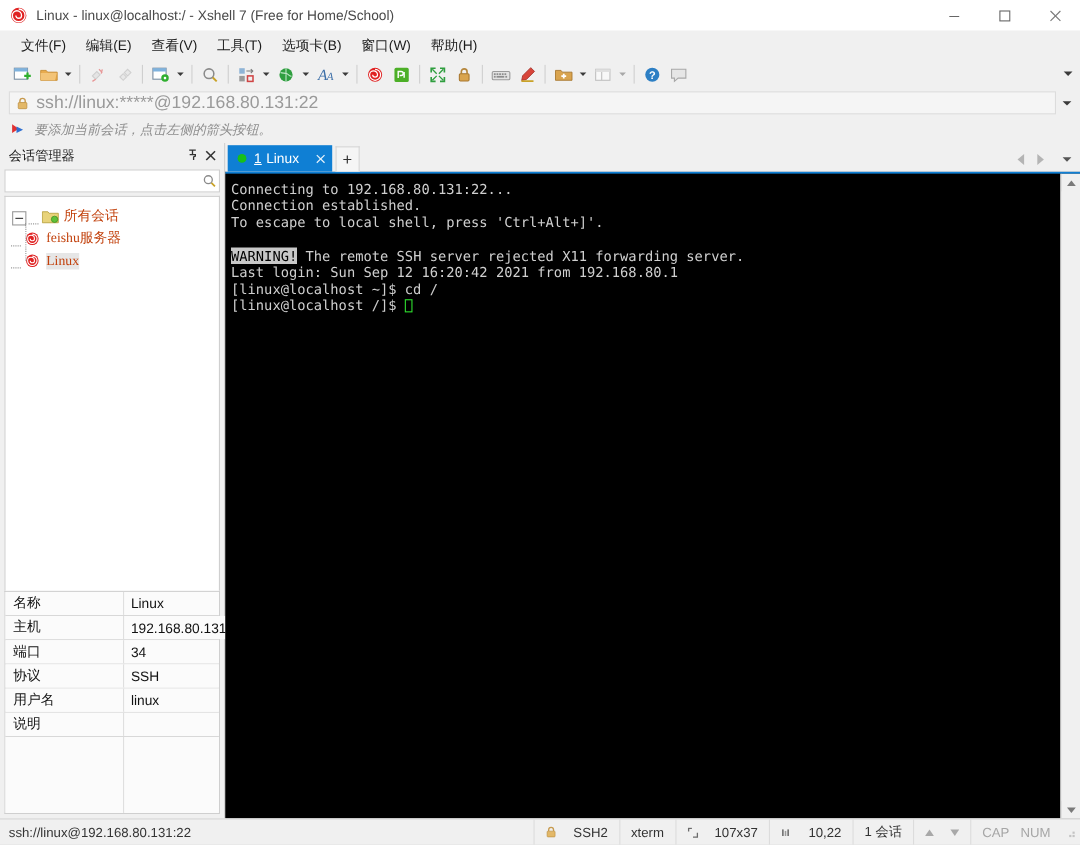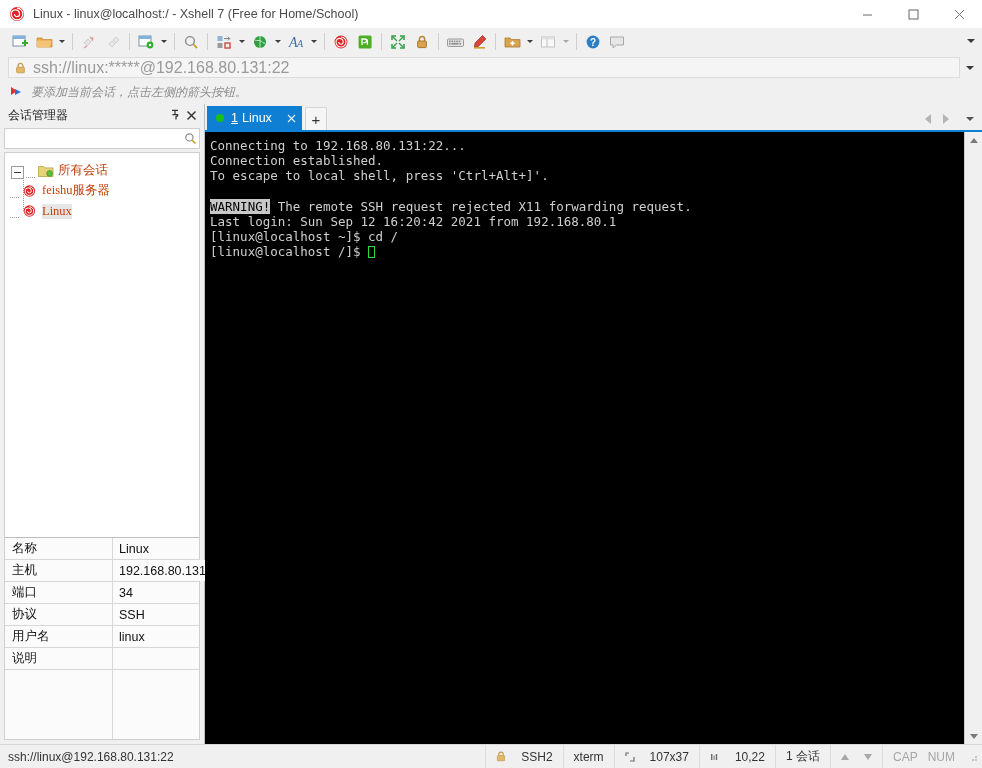--- a/index.html
+++ b/index.html
@@ -139,20 +139,29 @@
       </div>
       <div class="tb-btn">
         <svg width="11" height="11" viewBox="0 0 11 11">
             <line x1="1" y1="1" x2="10" y2="10" stroke="#777" stroke-width="1"></line>
             <line x1="10" y1="1" x2="1" y2="10" stroke="#777" stroke-width="1"></line>
           </svg>
       </div>
     </div>
   </div>
 
+  <div class="menubar">
+    <div class="menu-item">文件(F)</div>
+    <div class="menu-item">编辑(E)</div>
+    <div class="menu-item">查看(V)</div>
+    <div class="menu-item">工具(T)</div>
+    <div class="menu-item">选项卡(B)</div>
+    <div class="menu-item">窗口(W)</div>
+    <div class="menu-item">帮助(H)</div>
+  </div>
 
   <div class="toolbar">
     <div class="tbar-btn">
       <svg width="17" height="16" viewBox="0 0 17 16">
         <rect x="1" y="2" width="12" height="10" fill="#fff" stroke="#7a8fa3" stroke-width="1"></rect>
         <rect x="1" y="2" width="12" height="3" fill="#7fb2dd"></rect>
         <path d="M10 9h6M13 6v6" stroke="#2faf2f" stroke-width="2"></path>
       </svg>
     </div>
     <div class="tbar-btn">
@@ -461,21 +470,21 @@
             </span>
         </div>
       </div>
 
       <div class="termwrap">
         <div class="term">
 <pre><span>Connecting to 192.168.80.131:22...</span>
 <span>Connection established.</span>
 <span>To escape to local shell, press 'Ctrl+Alt+]'.</span>
 <span></span>
-<span class="inv">WARNING!</span><span> The remote SSH request rejected X11 forwarding request.</span>
+<span class="inv">WARNING!</span><span> The remote SSH server rejected X11 forwarding server.</span>
 <span>Last login: Sun Sep 12 16:20:42 2021 from 192.168.80.1</span>
 <span>[linux@localhost ~]$ cd /</span>
 <span>[linux@localhost /]$ </span><span class="cursor"></span></pre>
         </div>
         <div class="tscroll">
           <div class="tscroll-up">
               <span class="chev-up"></span>
             </div>
           <div class="tscroll-track"></div>
           <div class="tscroll-dn">

